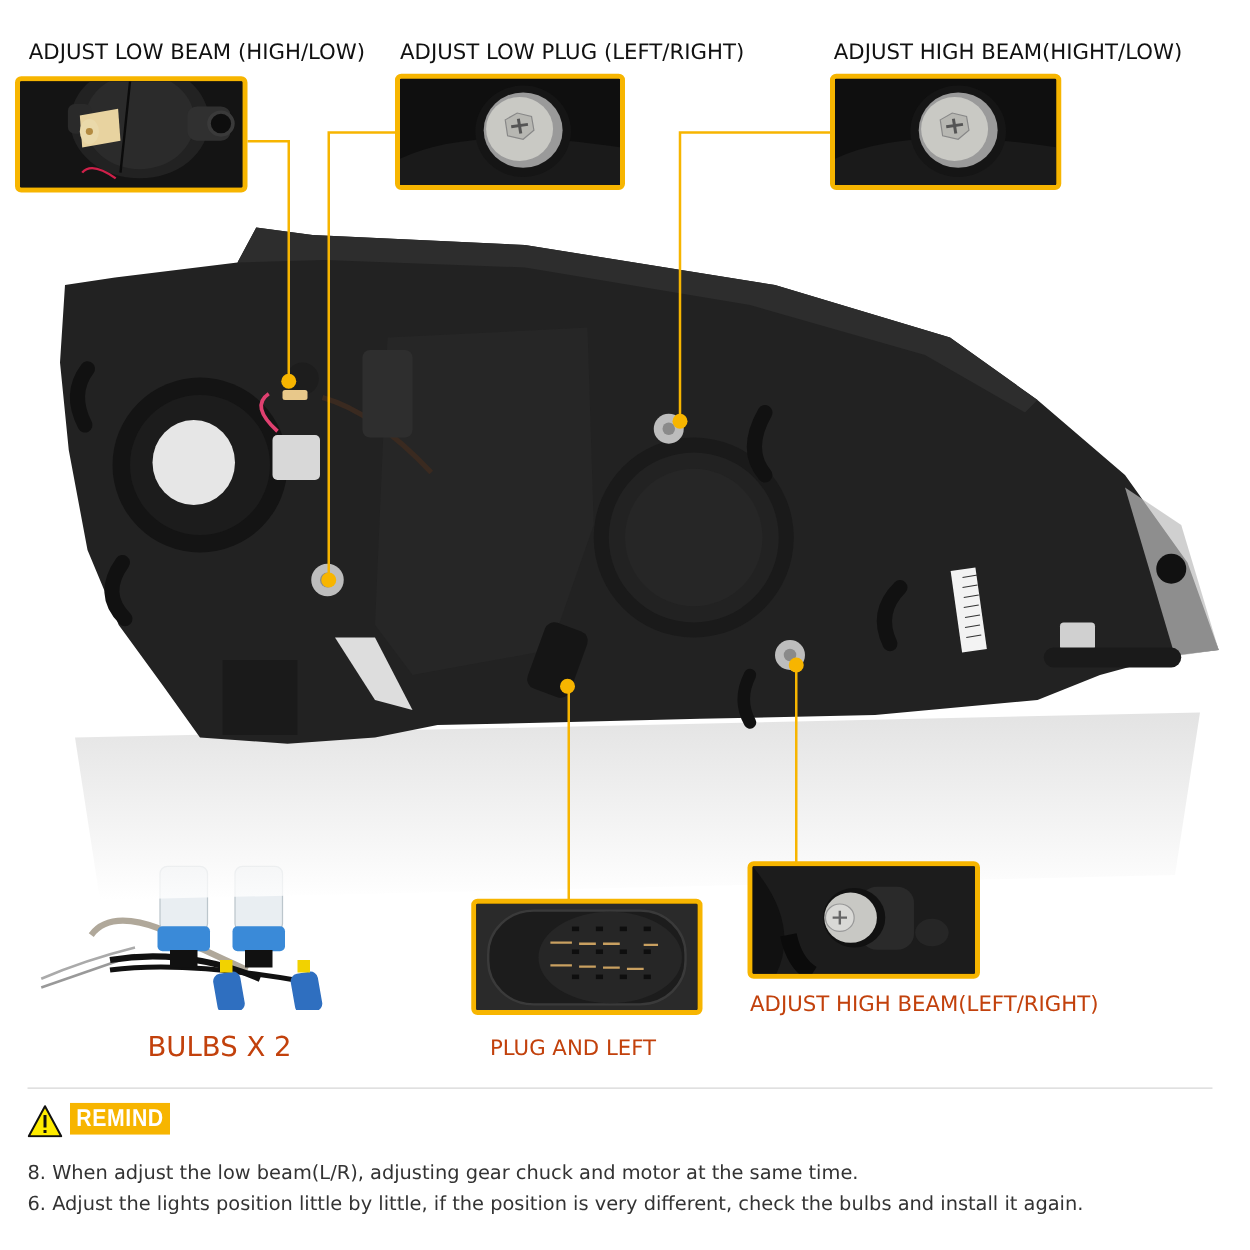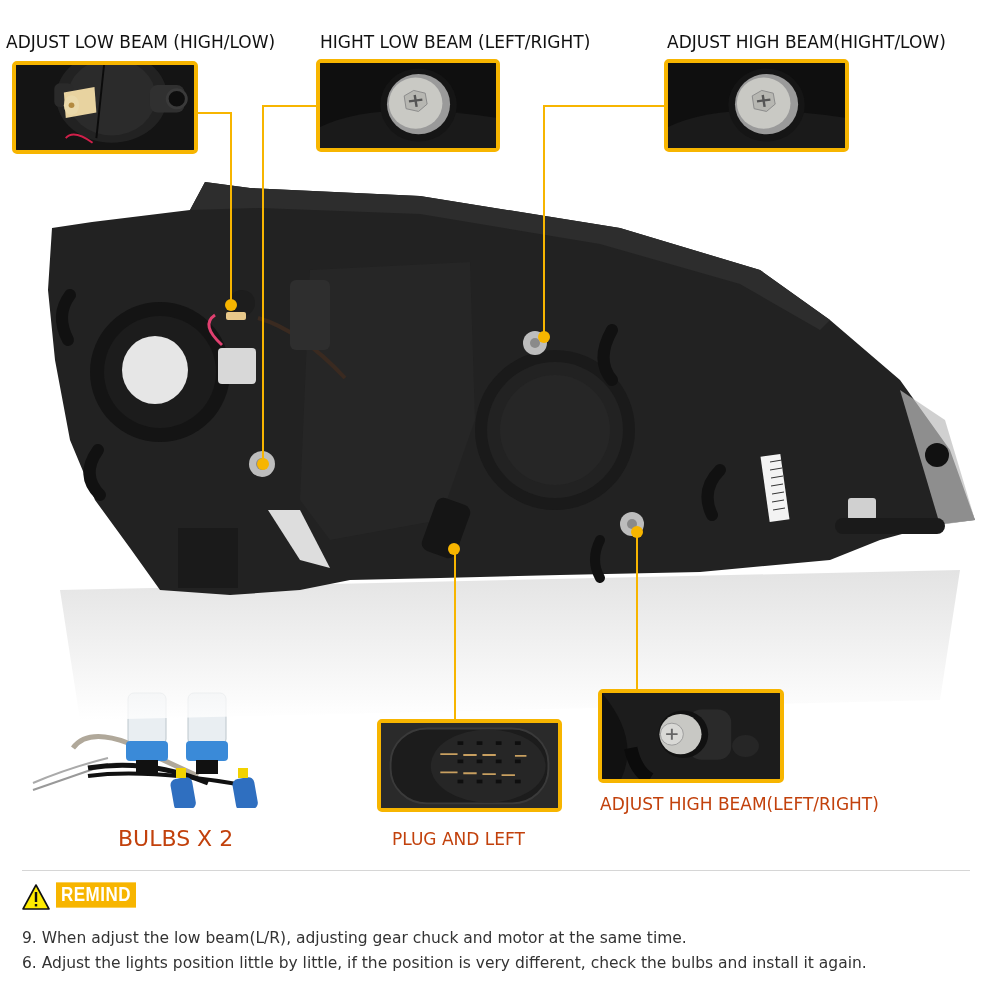--- a/index.html
+++ b/index.html
@@ -18,22 +18,22 @@
 
   .divider { position: absolute; left: 22px; top: 870px; width: 948px; height: 1px; background: #d6d6d6; }
   .remind-row { position: absolute; left: 22px; top: 884px; height: 28px; display: flex; align-items: flex-start; gap: 6px; }
   .remind-badge { background: #f7b500; color: #fff; font-family: "Liberation Sans", sans-serif; font-weight: 700; font-size: 17px; padding: 1px 5px; letter-spacing: 0.5px; transform: scaleY(1.15); }
   .notes { position: absolute; left: 22px; top: 926px; font-family: "DejaVu Sans", sans-serif; font-size: 15.5px; line-height: 25px; color: #333; }
   .notes div { white-space: nowrap; }
 </style>
 </head>
 <body>
 
-<div class="label" style="left:6px; top:32px;text-align:right;">ADJUST LOW BEAM (HIGH/LOW)</div>
-<div class="label" style="left:320px; top:32px;">HIGHT LOW BEAM (LEFT/RIGHT)</div>
+<div class="label" style="left:23px; top:32px;text-align:right;">ADJUST LOW BEAM (HIGH/LOW)</div>
+<div class="label" style="left:320px; top:32px;">ADJUST LOW PLUG (LEFT/RIGHT)</div>
 <div class="label" style="left:667px; top:32px;">ADJUST HIGH BEAM(HIGHT/LOW)</div>
 
 <div class="thumb" style="left:12px; top:61px; width:186px; height:93px;">
   <svg viewBox="0 0 186 93" preserveAspectRatio="none">
     <rect width="186" height="93" fill="#141414"></rect>
     <ellipse cx="100" cy="35" rx="58" ry="50" fill="#222"></ellipse>
     <ellipse cx="100" cy="35" rx="46" ry="42" fill="#2b2b2b"></ellipse>
     <line x1="92" y1="0" x2="84" y2="80" stroke="#0b0b0b" stroke-width="2"></line>
     <rect x="40" y="20" width="20" height="26" rx="6" fill="#2a2a2a"></rect>
     <rect x="140" y="22" width="36" height="30" rx="8" fill="#303030"></rect>
@@ -235,15 +235,15 @@
   <span style="display:inline-block; width:28px; height:26px;">
     <svg viewBox="0 0 28 26" width="28" height="26">
       <path d="M14 1 L27 25 L1 25 Z" fill="#ffec00" stroke="#111" stroke-width="1.6" stroke-linejoin="round"></path>
       <rect x="12.8" y="8" width="2.4" height="10" fill="#111"></rect>
       <rect x="12.8" y="20" width="2.4" height="2.4" fill="#111"></rect>
     </svg>
   </span>
   <span class="remind-badge">REMIND</span>
 </div>
 <div class="notes">
-  <div>9. When adjust the low beam(L/R), adjusting gear chuck and motor at the same time.</div>
+  <div>8. When adjust the low beam(L/R), adjusting gear chuck and motor at the same time.</div>
   <div>6. Adjust the lights position little by little, if the position is very different, check the bulbs and install it again.</div>
 </div>
 
 </body></html>

